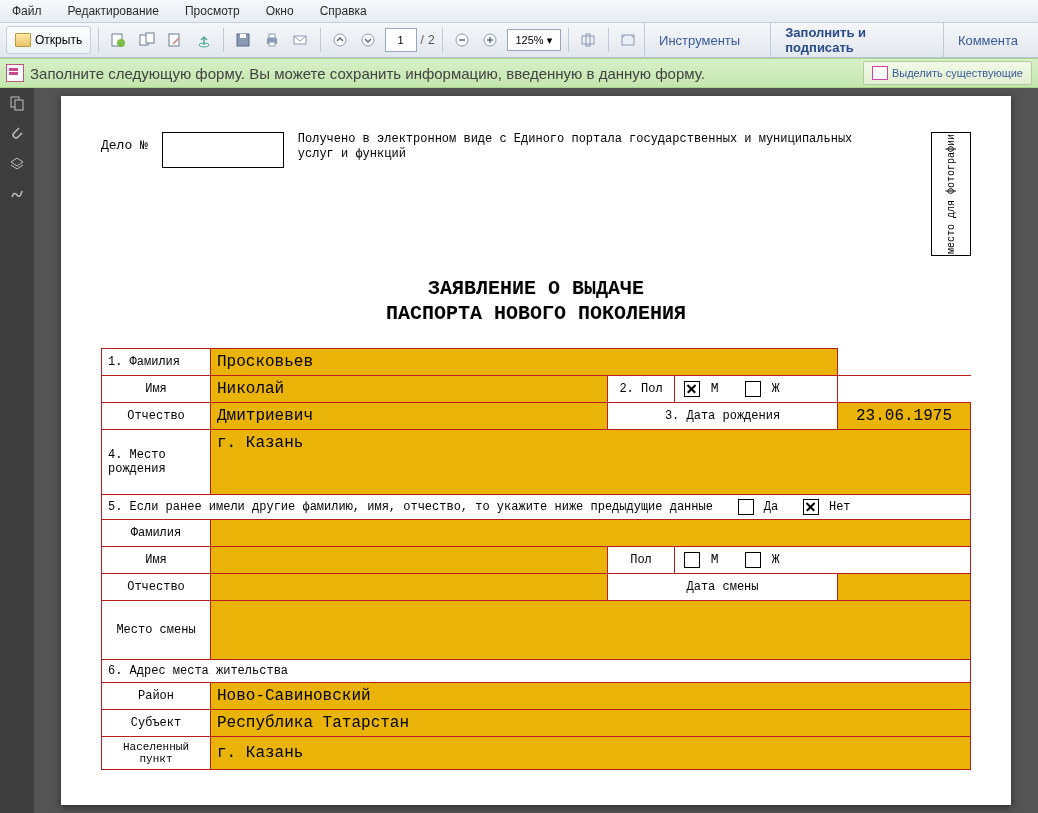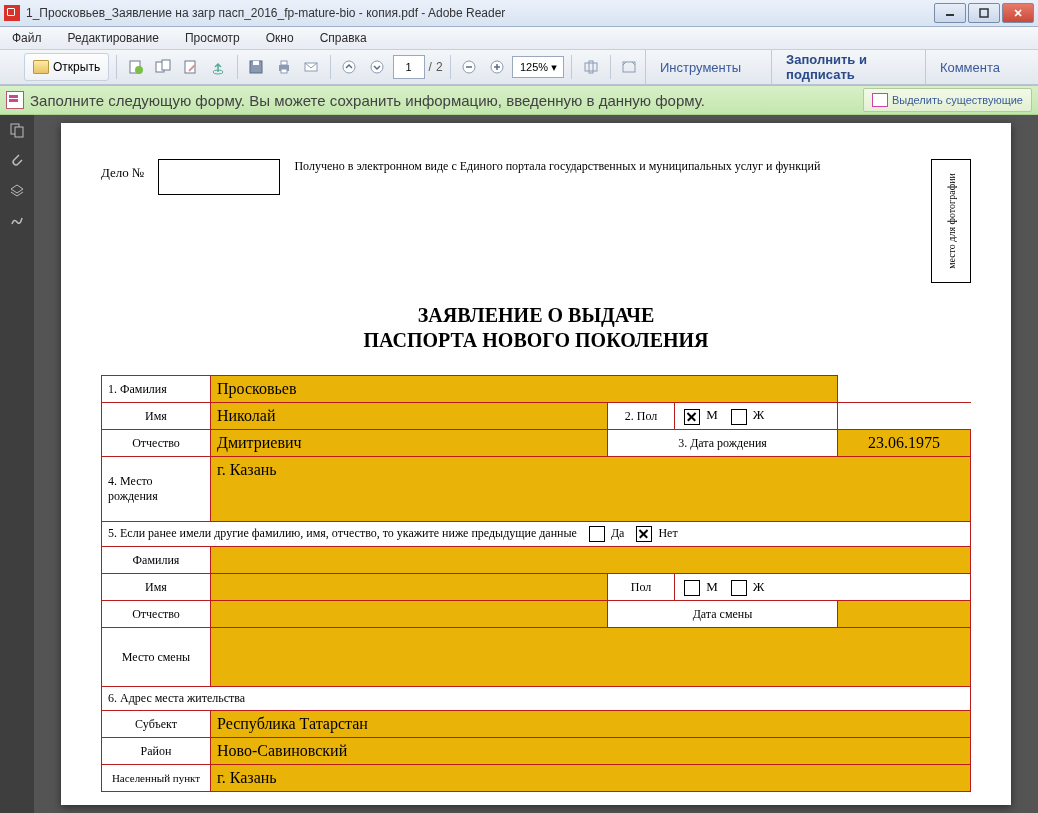--- a/index.html
+++ b/index.html
@@ -11,42 +11,42 @@
 .titlebar .title{flex:1;color:#333;font-size:12px}
 .winbtns{display:flex;gap:2px}
 .winbtn{width:30px;height:18px;border:1px solid #7a8ba8;border-radius:2px;display:flex;align-items:center;justify-content:center;font-size:11px}
 .min{background:linear-gradient(#e8eef8,#cad8ec)}
 .max{background:linear-gradient(#e8eef8,#cad8ec)}
 .close{background:linear-gradient(#e87a6a,#c94a38);color:#fff;font-weight:bold}
 
 .menubar{height:22px;background:linear-gradient(#f6f8fb,#e7ecf3);display:flex;align-items:center;padding:0 4px;border-bottom:1px solid #c5cfde;gap:10px}
 .menubar span{padding:2px 8px;color:#2b2b2b;cursor:default}
 
-.toolbar{height:34px;background:linear-gradient(#f4f6f9,#e3e8ef);border-bottom:1px solid #b7c2d2;display:flex;align-items:center;padding:0 24px;gap:4px}
+.toolbar{height:34px;background:linear-gradient(#f4f6f9,#e3e8ef);border-bottom:1px solid #b7c2d2;display:flex;align-items:center;padding:0 6px;gap:4px}
 .tbtn{width:24px;height:24px;border:1px solid transparent;border-radius:3px;display:flex;align-items:center;justify-content:center;color:#4a5a72}
 .tsep{width:1px;height:24px;background:#c0cad8;margin:0 3px}
 .open-btn{display:flex;align-items:center;gap:4px;padding:0 8px;height:26px;border:1px solid #c6d0de;border-radius:3px;background:linear-gradient(#fdfdfe,#eef2f7)}
 .open-btn .folder{width:14px;height:12px;background:linear-gradient(#ffe9a8,#e8c566);border:1px solid #b89a3c;border-radius:1px}
 .page-box{width:26px;height:20px;border:1px solid #9aa8bd;background:#fff;text-align:center;font-size:11px}
 .zoom-box{width:56px;height:20px;border:1px solid #9aa8bd;background:#fff;text-align:center;font-size:11px;display:flex;align-items:center;justify-content:center}
 .tool-right{margin-left:auto;display:flex;gap:16px}
 .rtab{padding:0 14px;height:34px;display:flex;align-items:center;border-left:1px solid #c0cad8;color:#3a5a9a;background:linear-gradient(#f4f6f9,#e3e8ef);font-size:13px}
 
 .infobar{height:28px;background:linear-gradient(#d8f0c8,#c3e6ad);border-top:1px solid #a9d38d;border-bottom:1px solid #a9d38d;display:flex;align-items:center;padding:0 6px;gap:6px}
 .info-icon{width:16px;height:16px;background:#fff;border:1px solid #b57;position:relative}
 .info-icon::after{content:"";position:absolute;left:2px;top:3px;width:9px;height:3px;background:#c94a8a;box-shadow:0 4px 0 #c94a8a}
 .infobar .txt{color:#424242;font-size:15px;flex:1}
 .info-action{display:flex;align-items:center;gap:4px;padding:0 8px;height:22px;border:1px solid #b5c9a0;border-radius:2px;background:linear-gradient(#f2fae8,#e3f0d2);color:#3a5a9a;font-size:11px}
 .info-action .mini-icon{width:14px;height:12px;background:#fff;border:1px solid #c4a;position:relative}
 
 .body{flex:1;display:flex;min-height:0}
 .sidebar{width:34px;background:#3e3e3e;display:flex;flex-direction:column;align-items:center;padding-top:6px;gap:12px}
 .sidebar .sic{width:18px;height:18px;color:#bdbdbd;display:flex;align-items:center;justify-content:center}
 .docwrap{flex:1;background:#545454;overflow:auto;display:flex;justify-content:center;padding:8px 0}
-.page{width:950px;background:#fff;box-shadow:0 2px 8px rgba(0,0,0,.5);padding:36px 40px 12px;box-sizing:border-box;font-family:Liberation Serif, serif;color:#000}
+.page{width:950px;background:#fff;box-shadow:0 2px 8px rgba(0,0,0,.5);padding:36px 40px 12px;box-sizing:border-box;font-family:Liberation Mono, monospace;color:#000}
 
 .toprow{display:flex;align-items:flex-start;gap:14px;margin-bottom:20px}
 .delo-lbl{font-size:13px;padding-top:6px}
 .delo-box{width:120px;height:34px;border:1.5px solid #000}
 .portal-txt{font-size:12px;line-height:1.25;flex:1}
 .photo-box{width:38px;height:122px;border:1.5px solid #000;position:relative;margin-left:40px}
 .photo-box .vtxt{position:absolute;left:50%;top:50%;transform:translate(-50%,-50%) rotate(-90deg);white-space:nowrap;font-size:10px}
 .form-title{text-align:center;font-weight:bold;font-size:20px;line-height:1.25;margin:0 0 22px}
 table.form{border-collapse:collapse;width:100%;font-size:13px}
 table.form td{border:1px solid #b91c1c;padding:4px 6px;vertical-align:middle}
@@ -58,37 +58,20 @@
 .chk.x::before{content:"";position:absolute;left:1px;top:6px;width:11px;height:1.5px;background:#000;transform:rotate(45deg)}
 .chk.x::after{content:"";position:absolute;left:1px;top:6px;width:11px;height:1.5px;background:#000;transform:rotate(-45deg)}
 .sec-row td{padding:6px 8px;font-size:12px}
 svg{display:block}
 </style>
 </head>
 <body>
 
 <div class="win">
 
-  <div class="titlebar">
-    <div class="icon"></div>
-    <div class="title">1_Просковьев_Заявление на загр пасп_2016_fp-mature-bio - копия.pdf - Adobe Reader</div>
-    <div class="winbtns">
-      <div class="winbtn min">
-          <svg width="10" height="10">
-            <line x1="1" y1="7" x2="9" y2="7" stroke="#333" stroke-width="2"></line>
-          </svg>
-        </div>
-      <div class="winbtn max">
-          <svg width="10" height="10">
-            <rect x="1" y="1" width="8" height="8" fill="none" stroke="#333" stroke-width="1.5"></rect>
-          </svg>
-        </div>
-      <div class="winbtn close">✕</div>
-    </div>
-  </div>
 
   <div class="menubar">
     <span>Файл</span>
     <span>Редактирование</span>
     <span>Просмотр</span>
     <span>Окно</span>
     <span>Справка</span>
   </div>
 
   <div class="toolbar">
@@ -299,28 +282,28 @@
             <td class="fill">&nbsp;</td>
           </tr>
           <tr>
             <td class="lbl" style="height:50px">Место смены</td>
             <td class="fill" colspan="5">&nbsp;</td>
           </tr>
           <tr class="sec-row">
             <td colspan="6">6. Адрес места жительства</td>
           </tr>
           <tr>
+            <td class="lbl">Район</td>
+            <td class="fill" colspan="5">Ново-Савиновский</td>
+          </tr>
+          <tr>
             <td class="lbl">Субъект</td>
             <td class="fill" colspan="5">Республика Татарстан</td>
           </tr>
           <tr>
-            <td class="lbl">Район</td>
-            <td class="fill" colspan="5">Ново-Савиновский</td>
-          </tr>
-          <tr>
             <td class="lbl" style="font-size:11px">Населенный пункт</td>
             <td class="fill" colspan="5">г. Казань</td>
           </tr>
         </tbody>
           </table>
 
       </div>
     </div>
   </div>
 </div>

